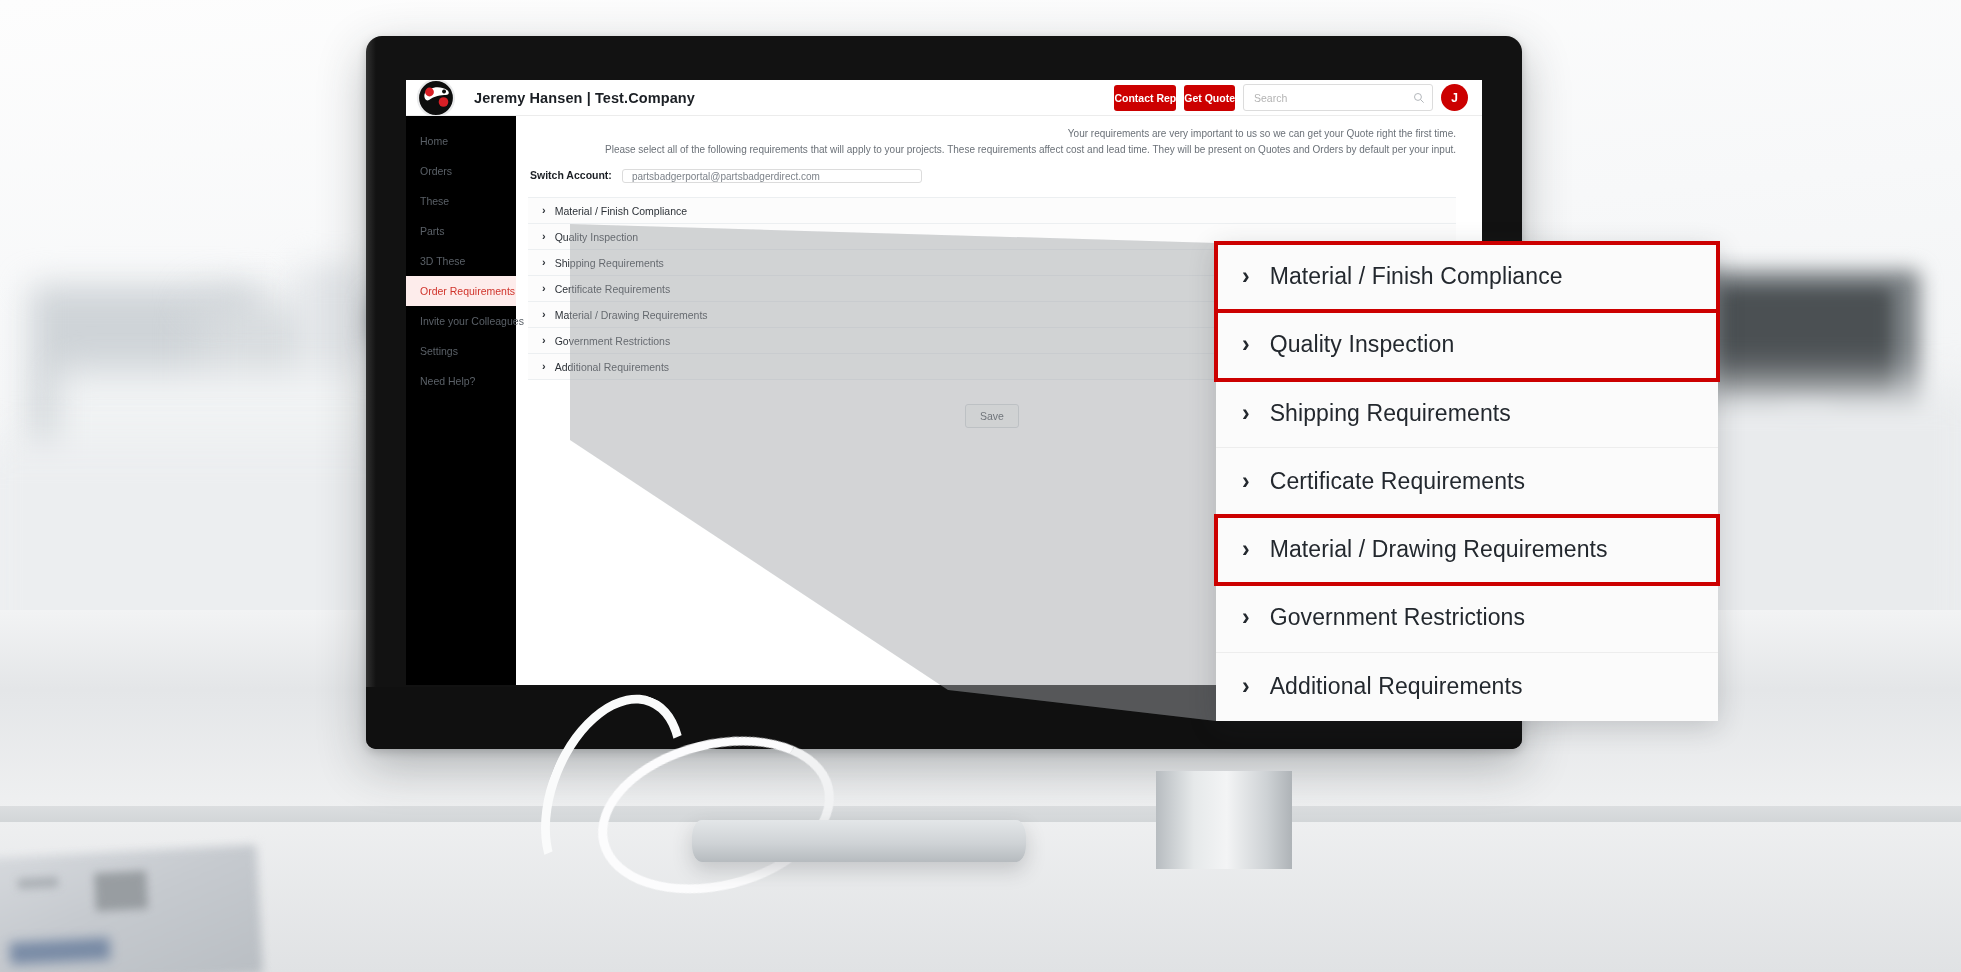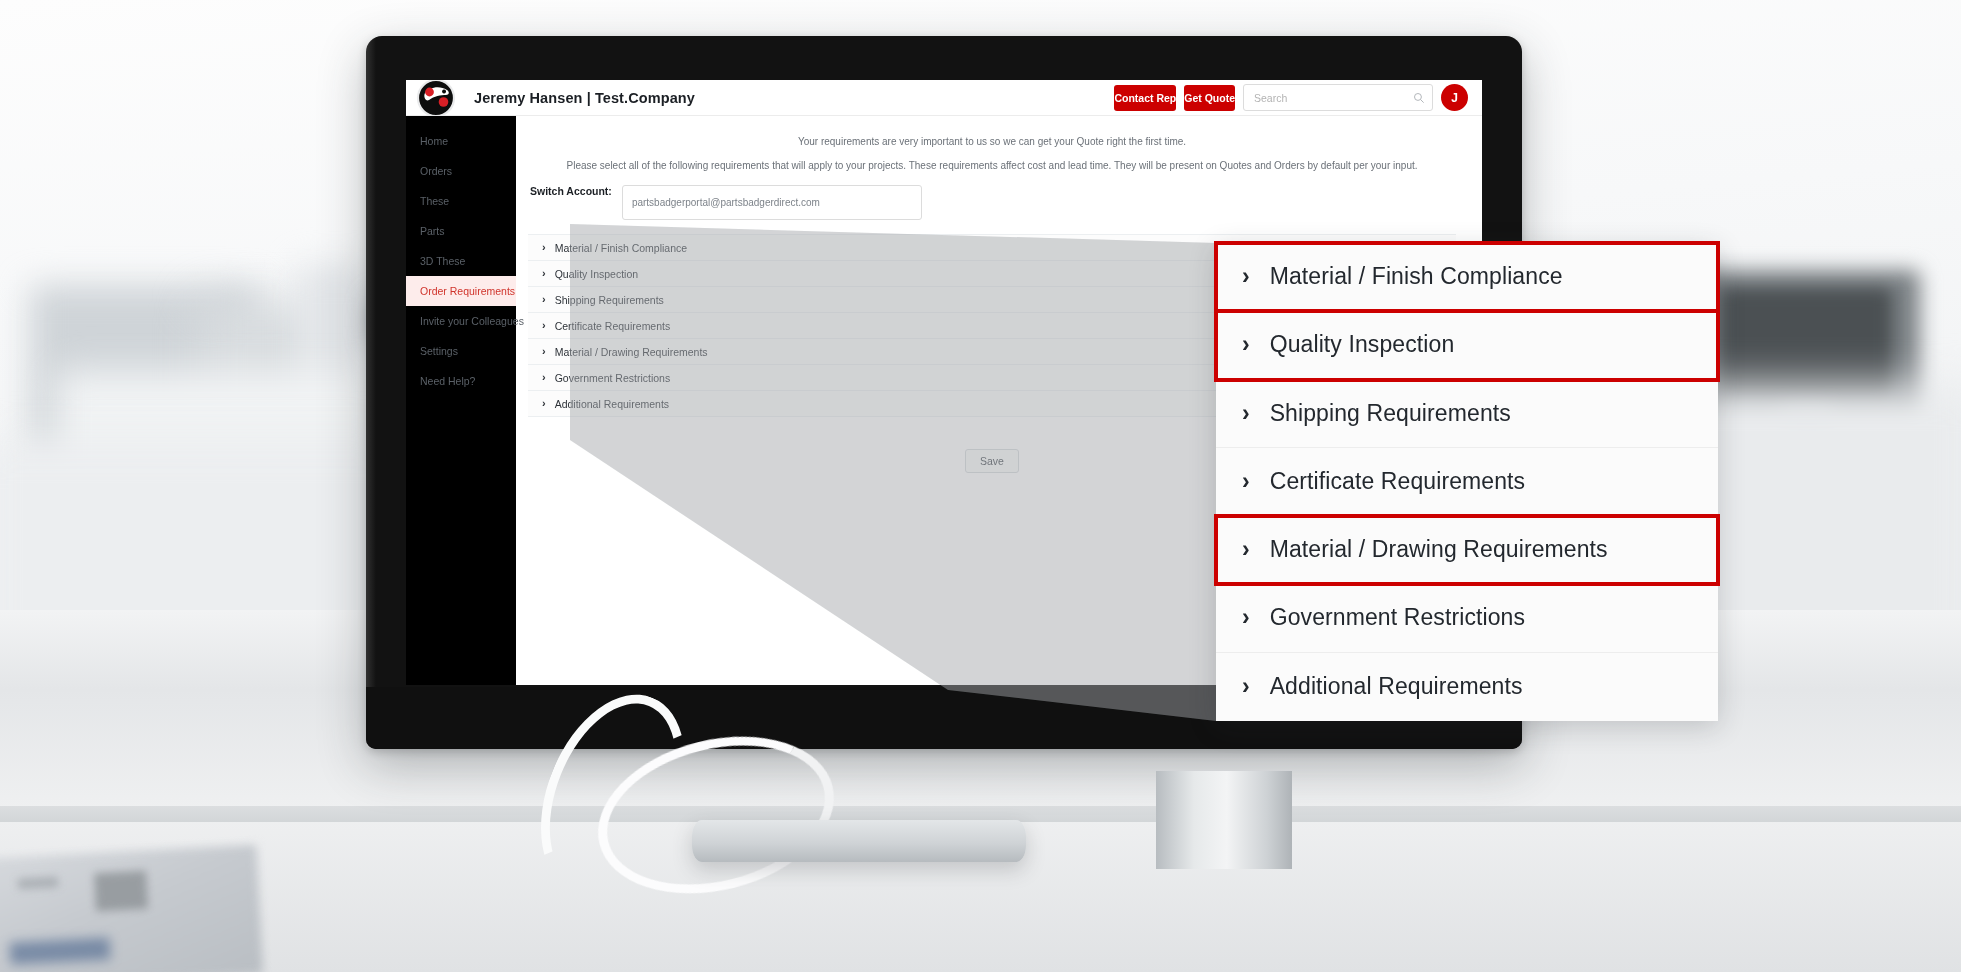--- a/index.html
+++ b/index.html
@@ -154,40 +154,40 @@
   .sidebar { width: 110px; flex: none; padding-top: 10px; background: #000000; }
   .nav-item {
     padding: 9px 0 9px 14px; font-size: 10.5px; color: #5a6067; cursor: pointer;
     white-space: nowrap;
   }
   .nav-item.active { background: #fdeceb; color: #d0342c; }
   .nav-wrap { position: relative; }
 
   .content { flex: 1; min-width: 0; padding: 10px 26px 0 12px; position: relative; }
   .intro { text-align: center; font-size: 10px; color: #6b7178; line-height: 1.55; }
-  .intro p { margin: 8px; }
+  .intro p { margin: 0; text-align: right; }
   .switch-row { display: flex; align-items: flex-start; gap: 10px; margin: 12px 0 14px 2px; }
   .switch-label { font-size: 10.5px; font-weight: bold; color: #1b1f24; white-space: nowrap; }
   .switch-input {
-    width: 300px; height: 35px; border: 1px solid #dcdcdc; border-radius: 3px;
+    width: 300px; height: 14px; border: 1px solid #dcdcdc; border-radius: 3px;
     padding: 0 9px; font-size: 10px; color: #7d838a;
     font-family: "Liberation Sans", sans-serif; outline: none; background: #fff;
   }
 
   .accordion { border-top: 1px solid #eceff1; }
   .acc-row {
     display: flex; align-items: center; gap: 9px;
     height: 26px; padding-left: 14px;
     border-bottom: 1px solid #eceff1;
     background: #fcfcfc; cursor: pointer;
   }
   .acc-chev { font-size: 11px; color: #2d3238; font-weight: bold; line-height: 1; }
   .acc-label { font-size: 10.5px; color: #2d3238; white-space: nowrap; }
 
-  .save-row { display: flex; justify-content: center; margin-top: 32px; }
+  .save-row { display: flex; justify-content: center; margin-top: 24px; }
   .btn-save {
     font-size: 10.5px; color: #41474e; background: #fafafa;
     border: 1px solid #d6d9dc; border-radius: 3px; padding: 5px 14px;
     cursor: pointer; font-family: "Liberation Sans", sans-serif;
   }
 
   
   #zoom-cone { position: absolute; inset: 0; pointer-events: none; }
 
   

